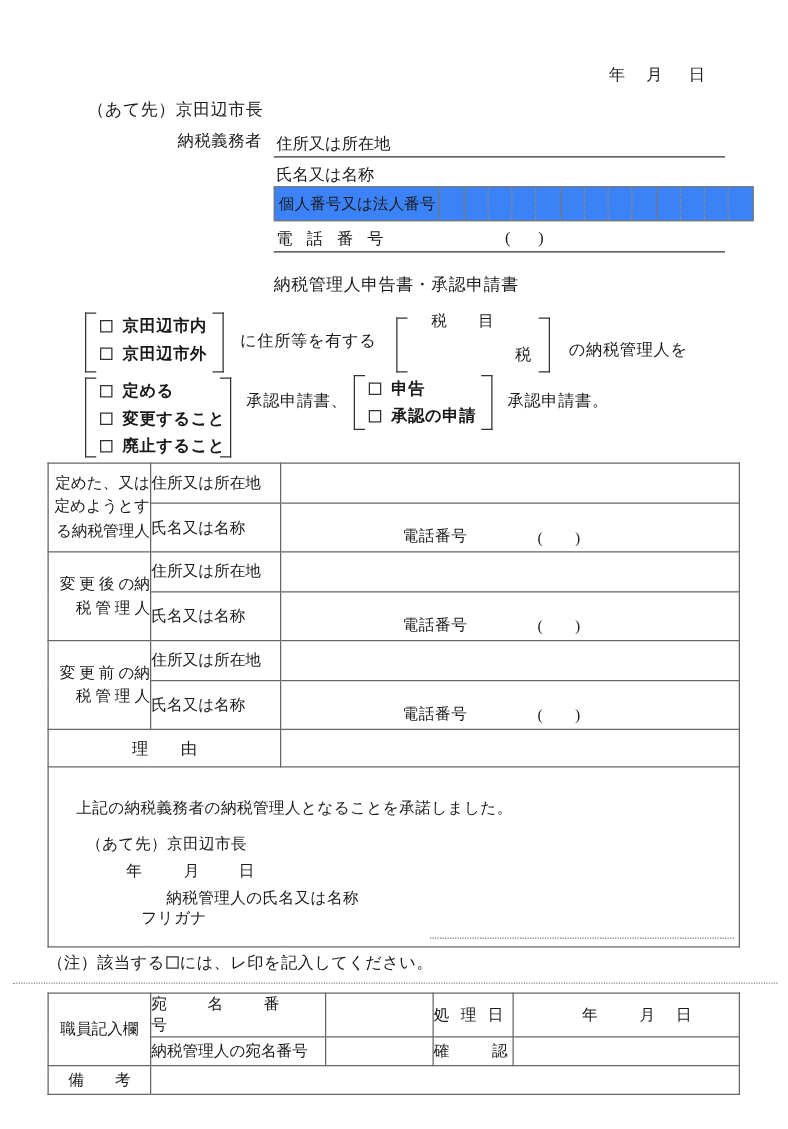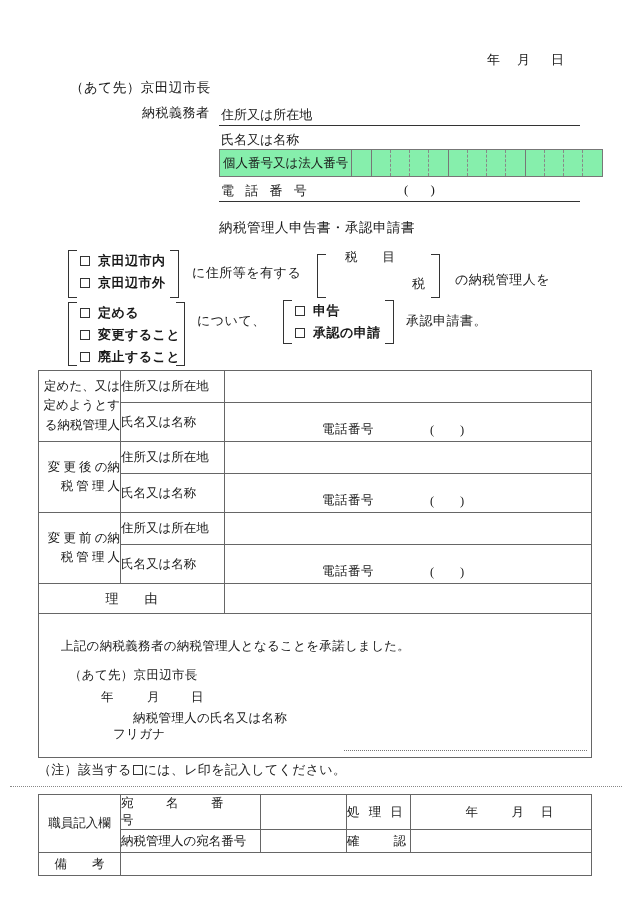--- a/index.html
+++ b/index.html
@@ -44,21 +44,21 @@
   .f-name  { left: 219px; top: 130px; width: 361px; }
   .f-tel   { left: 219px; top: 181px; width: 361px; }
   .tel-paren { position: absolute; left: 185px; top: 1px; font-size: 13px; letter-spacing: 1px;}
   .sp-med  { letter-spacing: 4px; }
 
   
   .num-grid {
     position: absolute; left: 219px; top: 149px;
     height: 28px; display: flex; align-items: stretch;
     border: 1px solid #777;
-    background: #86efac;
+    background: #3b82f6;
   }
   .num-label {
     border-right: 1px solid #777;
     display: flex; align-items: center; justify-content: center;
     padding: 0 3px; font-size: 12.5px; white-space: nowrap;
   }
   .num-pad { width: 20px; border-right: 1px solid #777; }
   .num-group {
     display: flex; border-right: 1px solid #777;
   }
@@ -260,21 +260,21 @@
     <div class="ck-row">
       <span class="ck-box"></span>
       <span class="ck-txt">変更すること</span>
     </div>
     <div class="ck-row">
       <span class="ck-box"></span>
       <span class="ck-txt">廃止すること</span>
     </div>
   </div>
 
-  <div class="abs t-joins3">について、</div>
+  <div class="abs t-joins3">承認申請書、</div>
 
   <div class="bracket b-apply">
     <span class="bot-l"></span>
       <span class="bot-r"></span>
     <div class="ck-row">
       <span class="ck-box"></span>
       <span class="ck-txt">申告</span>
     </div>
     <div class="ck-row">
       <span class="ck-box"></span>

